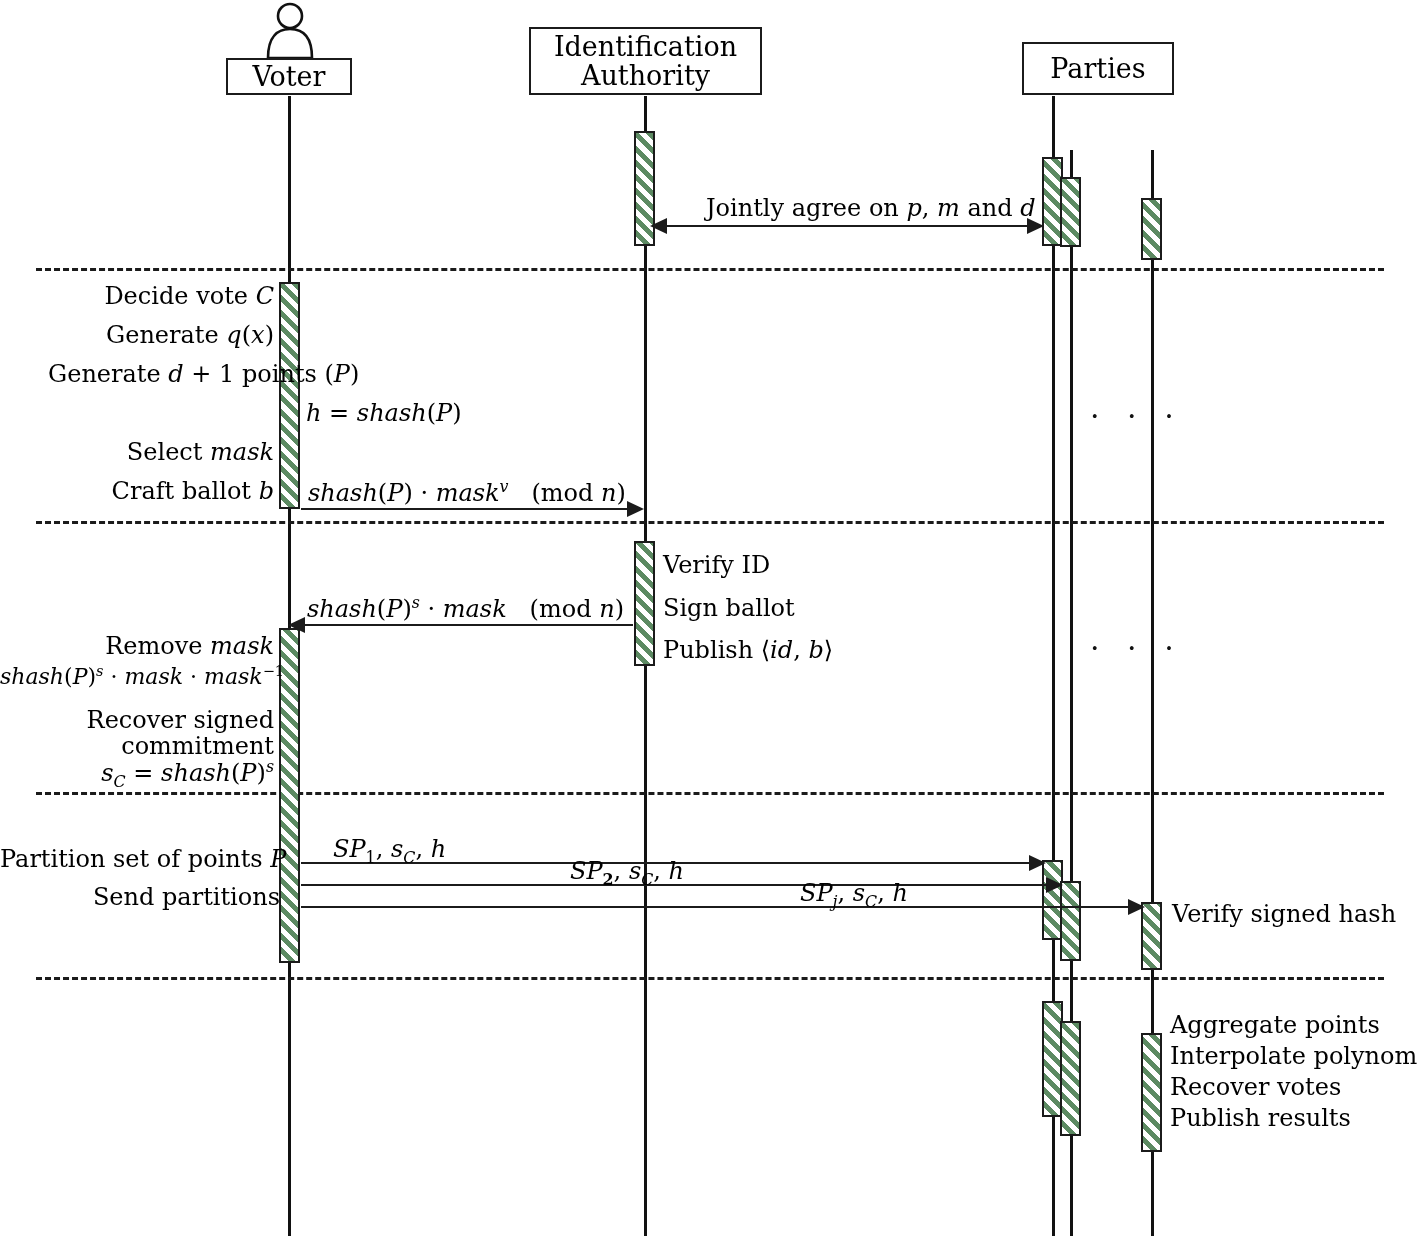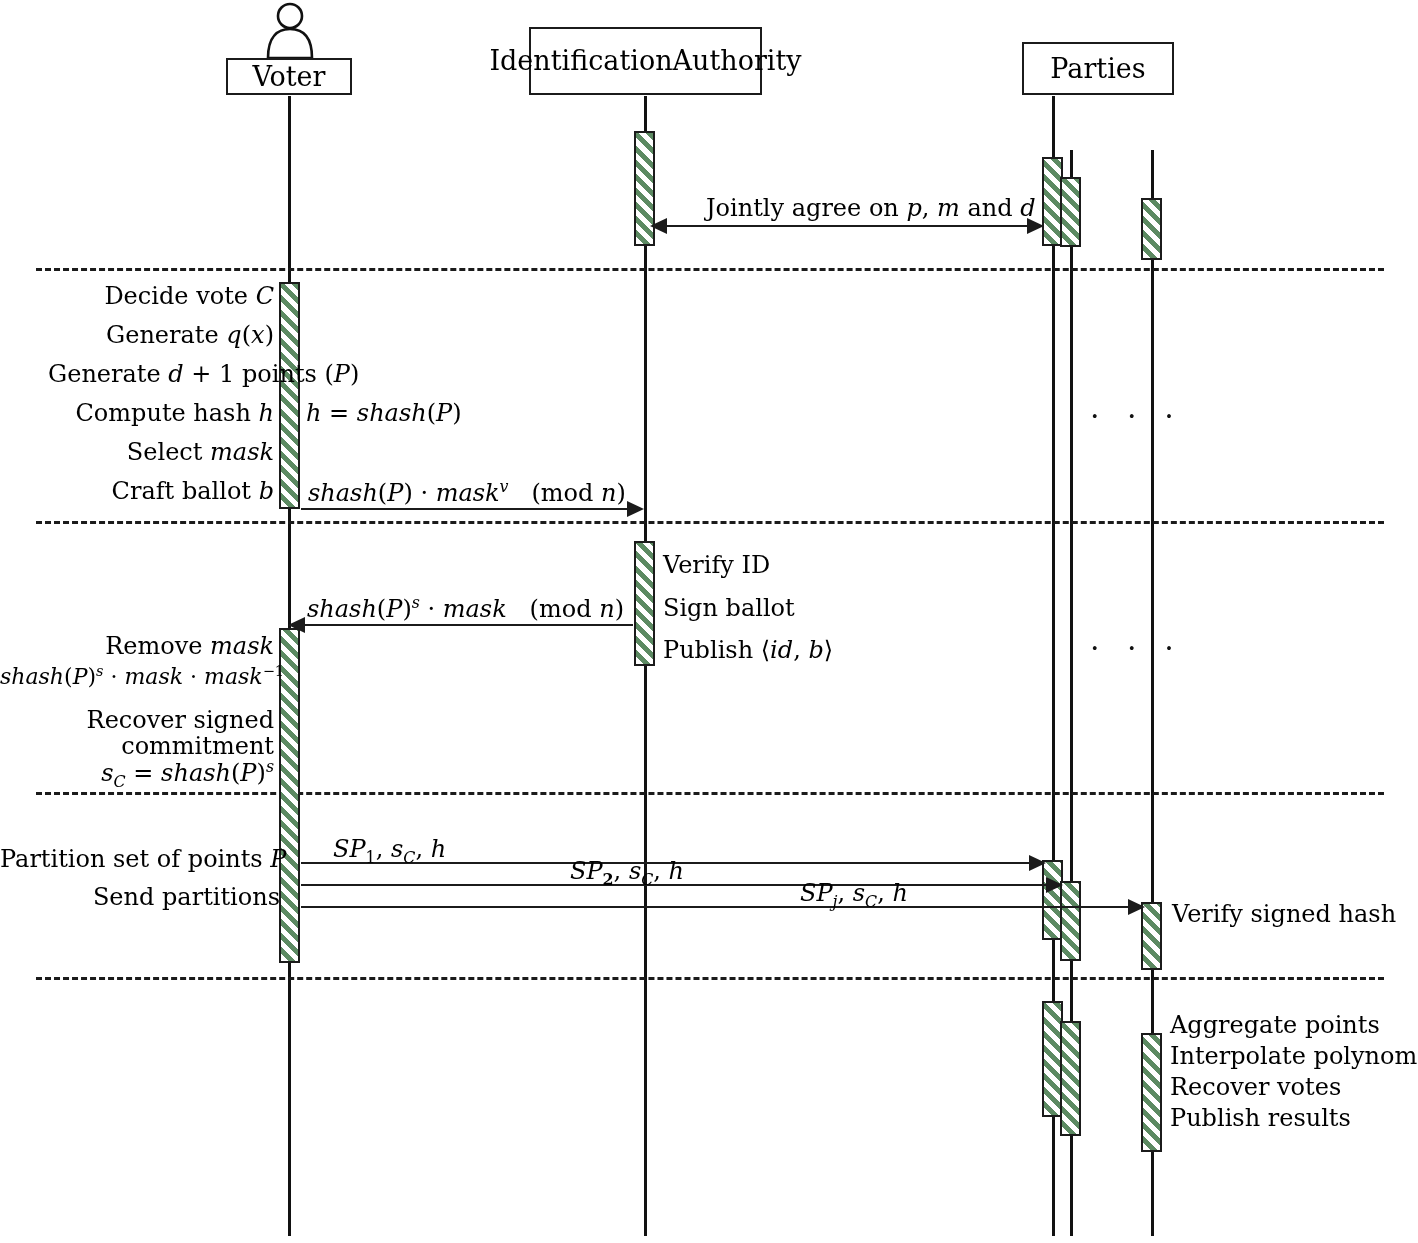--- a/index.html
+++ b/index.html
@@ -46,21 +46,21 @@
 
   <svg class="actor" style="left:258px;top:2px;" width="64" height="58" viewBox="0 0 64 58">
     <circle cx="32" cy="14" r="12" fill="none" stroke="#111" stroke-width="2.6"></circle>
     <path d="M10 56 C10 34 20 27 32 27 C44 27 54 34 54 56 Z" fill="none" stroke="#111" stroke-width="2.6"></path>
   </svg>
 
   <div class="hdr-box" style="left:226px;top:58px;width:126px;height:37px;">
     <span>Voter</span>
   </div>
 
-  <div class="hdr-box" style="left:529px;top:27px;width:233px;height:68px;flex-direction:row;">
+  <div class="hdr-box" style="left:529px;top:27px;width:233px;height:68px;flex-direction:column;">
     <span>Identification</span>
     <span>Authority</span>
   </div>
 
   <div class="hdr-box" style="left:1022px;top:42px;width:152px;height:53px;">
     <span>Parties</span>
   </div>
 
   <div class="lifeline" style="left:288px;top:96px;height:1140px;"></div>
   <div class="lifeline" style="left:644px;top:96px;height:1140px;"></div>
@@ -98,21 +98,20 @@
   <div class="msg" style="left:661px;top:225px;width:375px;"></div>
   <div class="arrowR" style="left:1027px;top:218px;"></div>
   <div class="arrowL" style="left:650px;top:218px;"></div>
   <div class="lbl c" style="left:706px;top:195px;">
     Jointly agree on <em>p</em>, <em>m</em> and <em>d</em>
   </div>
 
   <div class="lbl r" style="left:0px;top:322px;width:274px;">Generate <em>q</em>(<em>x</em>)</div>
   <div class="lbl r" style="left:0px;top:283px;width:274px;">Decide vote <em>C</em></div>
   <div class="lbl r" style="left:0px;top:361px;width:274px;margin-left:48px;">Generate <em>d</em> + 1 points (<em>P</em>)</div>
-  <div class="lbl r" style="left:0px;top:400px;width:274px;">Compute hash <em>h</em></div>
   <div class="lbl r" style="left:0px;top:439px;width:274px;">Select <em>mask</em></div>
   <div class="lbl r" style="left:0px;top:478px;width:274px;">Craft ballot <em>b</em></div>
 
   <div class="lbl" style="left:306px;top:400px;">
     <em>h</em> = <em>shash</em>(<em>P</em>)
   </div>
 
   <div class="msg" style="left:301px;top:508px;width:341px;"></div>
   <div class="arrowR" style="left:627px;top:501px;"></div>
   <div class="lbl" style="left:308px;top:478px;">

